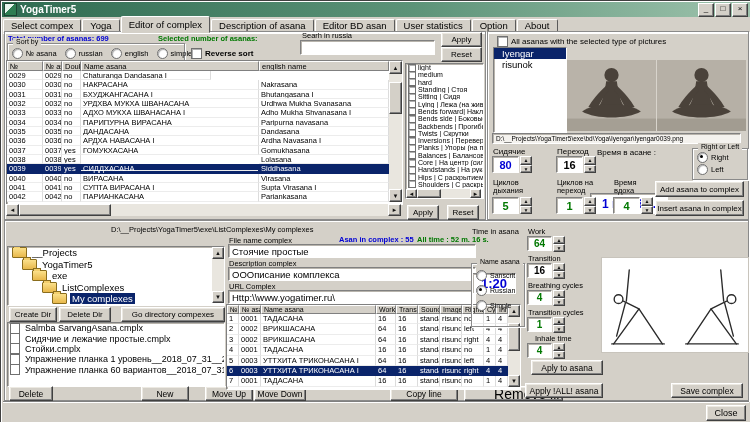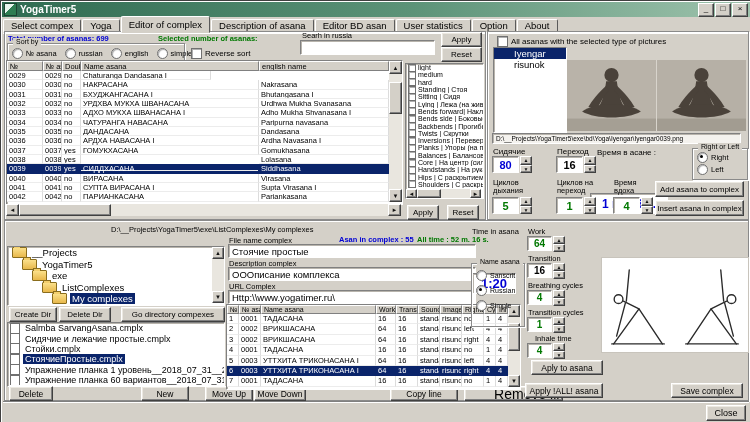--- a/index.html
+++ b/index.html
@@ -58,21 +58,21 @@
   .rlab{font-size:7.5px;margin-left:3px;}
   .cbx{width:9px;height:9px;background:#fff;border:1px solid #707070;box-shadow:inset 1px 1px 0 #b0b0b0;flex:none;}
   
   .spin{position:absolute;display:flex;}
   .spin .val{flex:1;background:#fff;border:1px solid;border-color:#808080 #fff #fff #808080;box-shadow:inset 1px 1px 0 #b8b4ac;
              text-align:center;font-weight:bold;font-size:11px;display:flex;align-items:center;justify-content:center;}
   .spin .arr{width:12px;display:flex;flex-direction:column;margin-left:1px;}
   .spin .arr div{flex:1;background:#d4d0c8;border:1px solid;border-color:#fff #404040 #404040 #fff;
                  box-shadow:inset -1px -1px 0 #808080;font-size:5px;line-height:6px;text-align:center;color:#111;}
   
-  .litem{font-size:9.5px;line-height:11px;padding-left:20px;white-space:nowrap;overflow:hidden;}
+  .litem{font-size:9.5px;line-height:11px;padding-left:8px;white-space:nowrap;overflow:hidden;}
   .litem.sel{background:#0a246a;color:#fff;}
   .fitem{display:flex;align-items:center;height:7.3px;overflow:hidden;}
   .fitem .cbx{width:6px;height:6px;margin:0 2px;}
   .flab{font-size:7px;white-space:nowrap;overflow:hidden;}
   .titem{display:flex;align-items:center;height:11.5px;white-space:nowrap;}
   .tlab{font-size:9.5px;padding:0 2px;}
   .tlab.sel{background:#0a246a;color:#fff;}
   .folder{width:13px;height:9px;background:linear-gradient(#fbe08a,#e8b84b);border:1px solid #8a6d1d;border-radius:1px;position:relative;margin-right:3px;flex:none;}
   .folder::before{content:"";position:absolute;top:-3px;left:0;width:6px;height:2px;background:#f3cf6d;border:1px solid #8a6d1d;border-bottom:none;}
   .fileitem{display:flex;align-items:center;height:10.4px;white-space:nowrap;overflow:hidden;}
@@ -129,21 +129,21 @@
           <div class="radio"></div>
           <div class="rlab">english</div>
         </div>
         <div class="ritem">
           <div class="radio"></div>
           <div class="rlab">simple</div>
         </div>
       </div>
   </div>
 
-  <div class="ritem abs" style="left:190px;top:47px;">
+  <div class="ritem abs" style="left:190px;top:47px;font-weight:bold;">
     <span class="cbx"></span>
     <span class="rlab" style="font-size:8px;">Reverse sort</span>
   </div>
 
   <div class="lbl" style="left:301px;top:30px;font-size:7.5px;">Searh in russia</div>
   <input class="tinput" style="left: 299px; top: 39px; width: 127px; height: 13px;" value="">
   <div class="btn" style="left:440px;top:31px;width:39px;height:13px;font-size:8px;">Apply</div>
   <div class="btn" style="left:440px;top:46px;width:39px;height:13px;font-size:8px;">Reset</div>
 
   <div class="tbox" style="left:5px;top:59px;width:395px;height:143px;">
@@ -186,21 +186,21 @@
           <div class="tc" style="width: 36px; line-height: 9.35px;">0033</div>
           <div class="tc" style="width: 19px; line-height: 9.35px;">0033</div>
           <div class="tc" style="width: 19px; line-height: 9.35px;">no</div>
           <div class="tc" style="width: 178px; line-height: 9.35px;">АДХО МУКХА ШВАНАСАНА I</div>
           <div class="tc" style="width: 130px; line-height: 9.35px;">Adho Mukha Shvanasana I</div>
         </div>
         <div class="trow" style="height: 9.35px;">
           <div class="tc" style="width: 36px; line-height: 9.35px;">0034</div>
           <div class="tc" style="width: 19px; line-height: 9.35px;">0034</div>
           <div class="tc" style="width: 19px; line-height: 9.35px;">no</div>
-          <div class="tc" style="width: 178px; line-height: 9.35px;">ЧАТУРАНГА НАВАСАНА</div>
+          <div class="tc" style="width: 178px; line-height: 9.35px;">ПАРИПУРНА ВИРАСАНА</div>
           <div class="tc" style="width: 130px; line-height: 9.35px;">Paripurna navasana</div>
         </div>
         <div class="trow" style="height: 9.35px;">
           <div class="tc" style="width: 36px; line-height: 9.35px;">0035</div>
           <div class="tc" style="width: 19px; line-height: 9.35px;">0035</div>
           <div class="tc" style="width: 19px; line-height: 9.35px;">no</div>
           <div class="tc" style="width: 178px; line-height: 9.35px;">ДАНДАСАНА</div>
           <div class="tc" style="width: 130px; line-height: 9.35px;">Dandasana</div>
         </div>
         <div class="trow" style="height: 9.35px;">
@@ -512,24 +512,20 @@
         <div class="fileitem">
           <div class="ficon"></div>
           <div class="filab">Сидячие и лежачие простые.cmplx</div>
         </div>
         <div class="fileitem">
           <div class="ficon"></div>
           <div class="filab">Стойки.cmplx</div>
         </div>
         <div class="fileitem">
           <div class="ficon"></div>
-          <div class="filab sel">СтоячиеПростые.cmplx</div>
-        </div>
-        <div class="fileitem">
-          <div class="ficon"></div>
           <div class="filab">Упражнение планка 1 уровень__2018_07_31__214234.cmplx</div>
         </div>
         <div class="fileitem">
           <div class="ficon"></div>
           <div class="filab">Упражнение планка 60 вариантов__2018_07_31__202345.cmplx</div>
         </div>
       </div>
   </div>
 
   <div class="btn" style="left:8px;top:385px;width:42px;height:13px;font-size:8.5px;">Delete</div>

